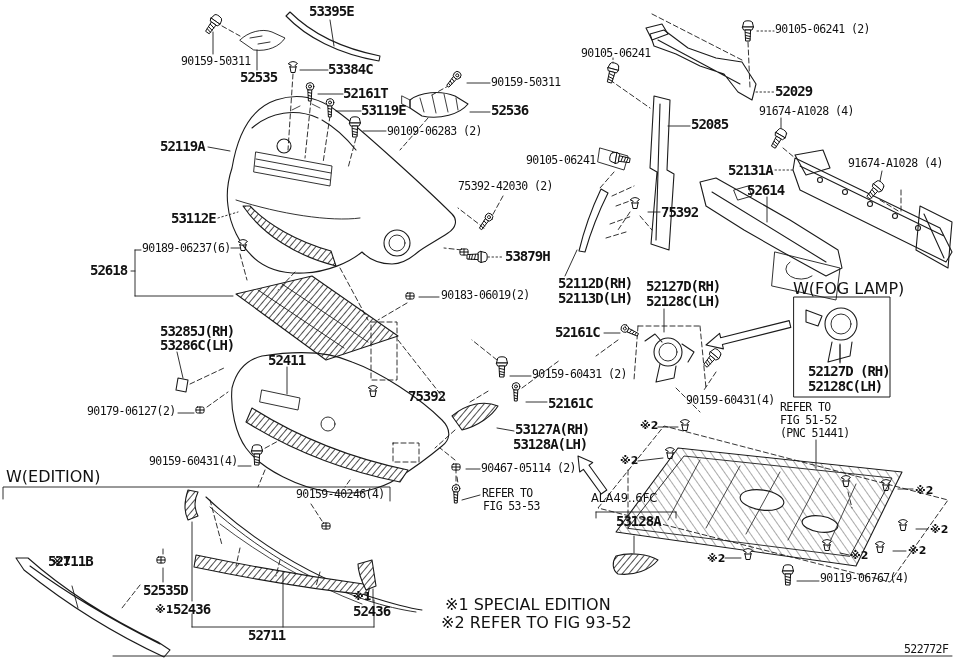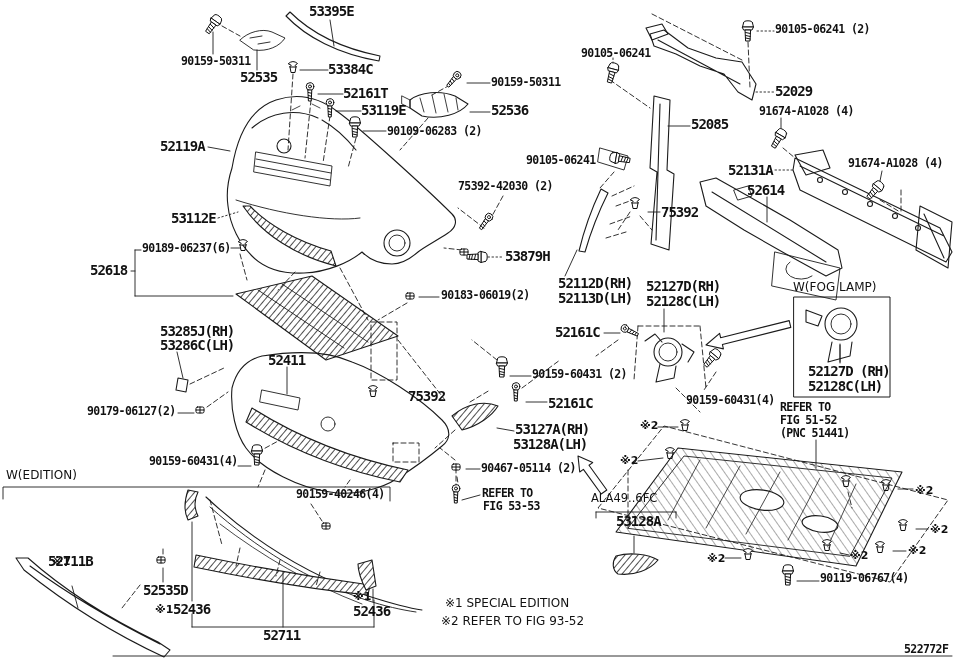--- a/index.html
+++ b/index.html
@@ -1,22 +1,22 @@
 <!DOCTYPE html>
 <html><head>
 <meta charset="utf-8">
 <style>
   html,body { margin:0; padding:0; background:#fff; }
   #stage { position:relative; width:955px; height:659px; background:#fff; overflow:hidden;
            font-family:"DejaVu Sans Mono", monospace; }
   #art { position:absolute; left:0; top:0; }
   .lbl { position:absolute; color:#111; white-space:pre; line-height:1.05; }
   .m { font-size:14px; font-weight:bold; letter-spacing:-1px; }
-  .s { font-size:11.5px; font-weight:bold; letter-spacing:-0.6px;text-align:center; }
-  .t { font-family:"DejaVu Sans", sans-serif; font-size:12px; font-weight:400; letter-spacing:0; }
+  .s { font-size:11.5px; font-weight:normal; letter-spacing:-0.6px;text-align:center; }
+  .t { font-family:"DejaVu Sans", sans-serif; font-size:16px; font-weight:400; letter-spacing:0; }
   .t2 { font-family:"DejaVu Sans", sans-serif; font-size:11.5px; font-weight:400; }
   .x { font-family:"DejaVu Sans", sans-serif; font-size:11px; font-weight:700; }
   svg path, svg line, svg circle, svg ellipse, svg rect, svg polygon, svg polyline {
     vector-effect:non-scaling-stroke;
   }
 </style>
 </head>
 <body>
 
 <div id="stage">
@@ -332,21 +332,21 @@
 <div class="lbl m" style="left:515px;top:422px">53127A(RH)</div>
 <div class="lbl m" style="left:513px;top:437px">53128A(LH)</div>
 <div class="lbl m" style="left:160px;top:324px">53285J(RH)</div>
 <div class="lbl m" style="left:160px;top:338px">53286C(LH)</div>
 <div class="lbl m" style="left:268px;top:353px">52411</div>
 <div class="lbl m" style="left:408px;top:389px">75392</div>
 <div class="lbl m" style="left:48px;top:554px">52711B</div>
 <div class="lbl m" style="left:143px;top:583px">52535D</div>
 <div class="lbl m" style="left:173px;top:602px">52436</div>
 <div class="lbl m" style="left:353px;top:604px">52436</div>
-<div class="lbl m" style="left:263px;top:628px">52711</div>
+<div class="lbl m" style="left:248px;top:628px">52711</div>
 <div class="lbl m" style="left:616px;top:514px">53128A</div>
 
 <div class="lbl s" style="left:181px;top:55px">90159-50311</div>
 <div class="lbl s" style="left:491px;top:76px">90159-50311</div>
 <div class="lbl s" style="left:387px;top:125px">90109-06283 (2)</div>
 <div class="lbl s" style="left:581px;top:47px">90105-06241</div>
 <div class="lbl s" style="left:775px;top:23px">90105-06241 (2)</div>
 <div class="lbl s" style="left:759px;top:105px">91674-A1028 (4)</div>
 <div class="lbl s" style="left:526px;top:154px">90105-06241</div>
 <div class="lbl s" style="left:848px;top:157px">91674-A1028 (4)</div>

